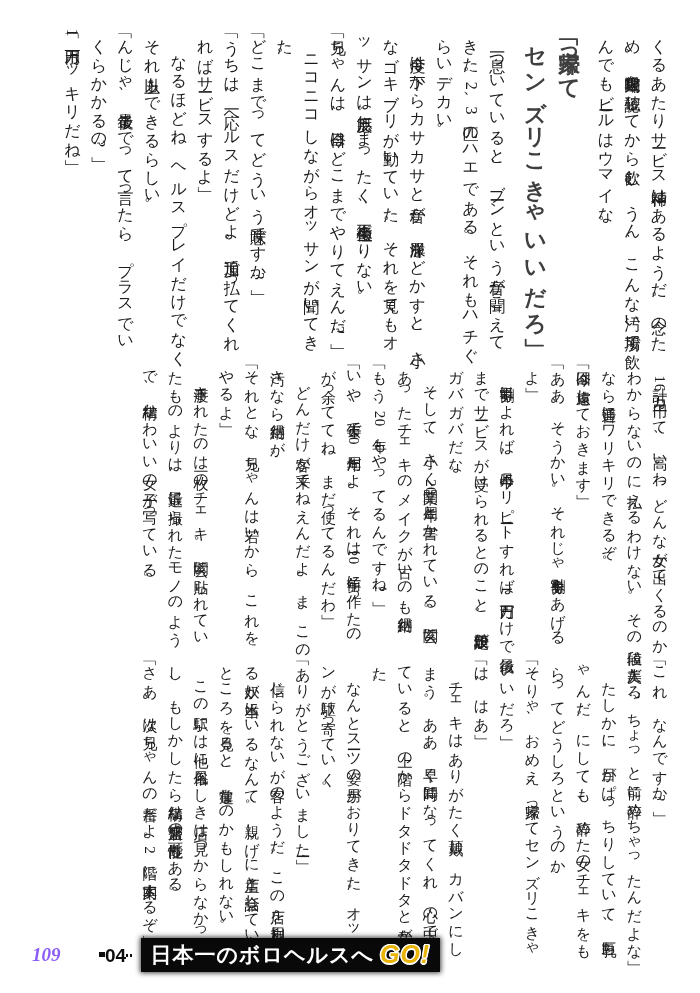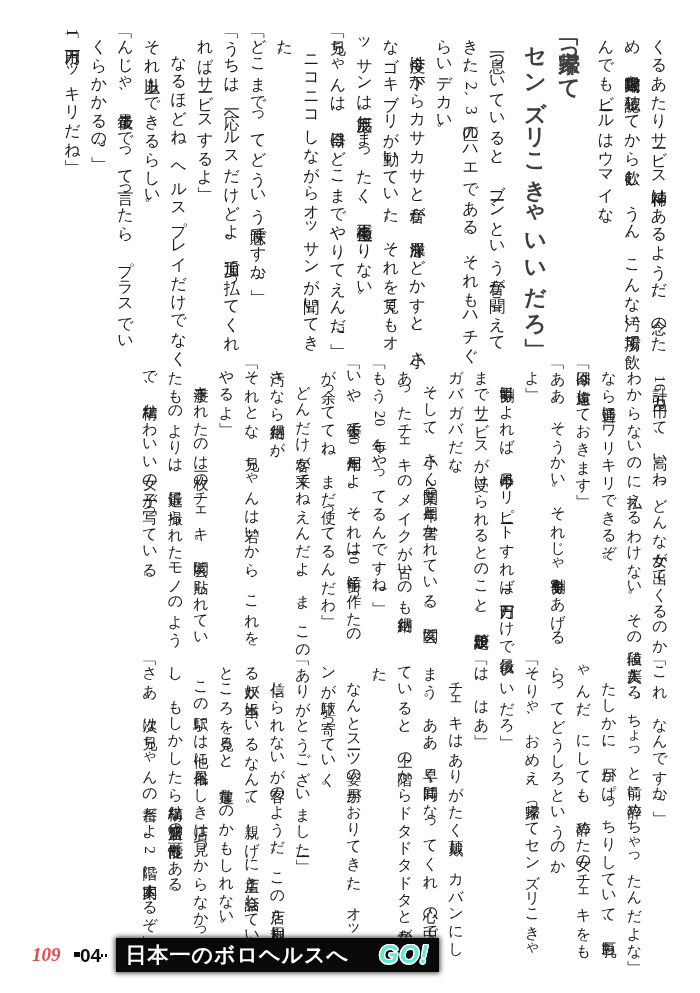--- a/index.html
+++ b/index.html
@@ -28,48 +28,47 @@
     text-indent:0;
   }
   .headline span{display:block;}
 
   .footer{
     position:absolute;left:32px;bottom:16px;height:44px;width:640px;
     display:flex;align-items:center;
   }
   .page-num{
     font-family:"Liberation Serif","DejaVu Serif",serif;
-    font-style:italic;font-weight:bold;font-size:19px;color:#ef4444;
-    margin-right:13px;
+    font-style:italic;font-weight:bold;font-size:19px;color:#8b5cf6;
+    margin-right:38px;
   }
   .chapter-badge{
     display:flex;flex-direction:row;align-items:center;
     margin-right:8px;width:34px;
   }
   .chapter-bar-top{width:26px;height:5px;background:#0d0d0d;margin-bottom:1px;}
   .chapter-num{
     font-family:"Liberation Sans","DejaVu Sans",sans-serif;
     font-weight:bold;font-size:19px;color:#0d0d0d;line-height:1;
   }
   .chapter-bar-bottom{width:26px;height:3px;margin-top:1px;
     background:repeating-linear-gradient(90deg,#111 0 2px,transparent 2px 4px);}
   .chapter-banner{
     background:#090909;color:#ffffff;
     box-shadow:0 0 5px 1px rgba(0,0,0,0.75);
     padding:2px 10px 3px 10px;
     display:flex;align-items:center;
     font-family:"Liberation Serif","DejaVu Serif",serif;
     font-weight:bold;font-size:21px;letter-spacing:1px;
     white-space:nowrap;
-    gap:24px;
   }
   .go-mark{
     font-family:"Liberation Sans","DejaVu Sans",sans-serif;
     font-weight:900;font-size:25px;font-style:italic;
-    color:#5eead4;margin-left:6px;letter-spacing:1px;
+    color:#eab308;margin-left:6px;letter-spacing:1px;
     text-shadow:-1.5px 0 #fff,1.5px 0 #fff,0 -1.5px #fff,0 1.5px #fff,
                 -1px -1px #fff,1px 1px #fff,-1px 1px #fff,1px -1px #fff;
   }
 </style>
 </head>
 <body>
 
 <div class="tblock" id="block-top">
   <p>くるあたりサービス精神はあるようだ。念のため、賞味期限を確認してから飲む。うん、こんな汚い場所で飲んでもビールはウマイな。</p>
   <h1 class="headline">

